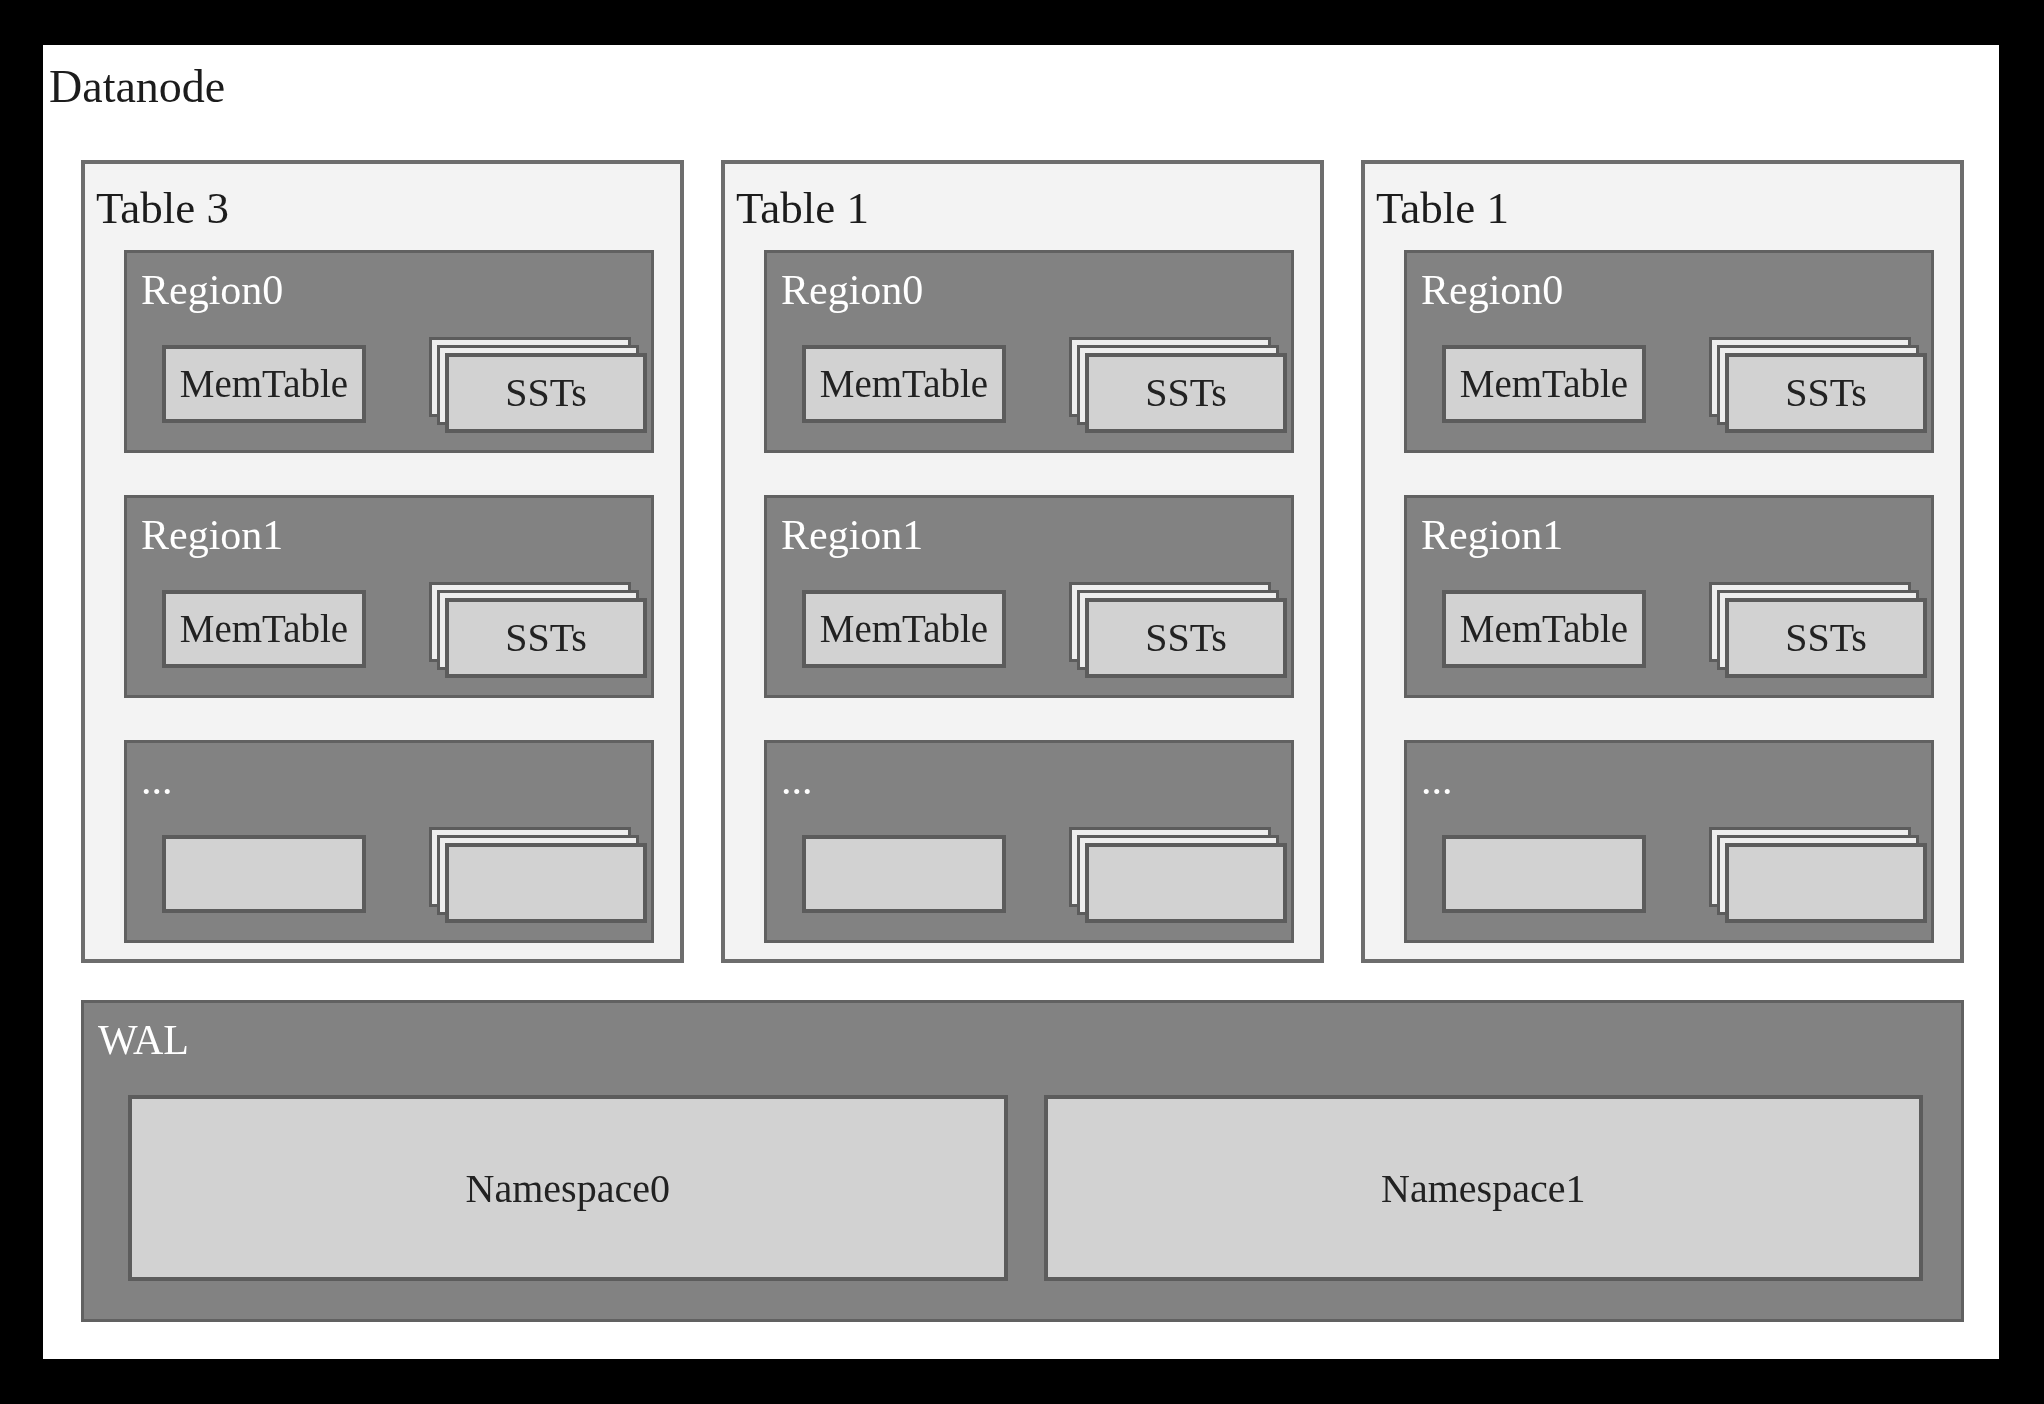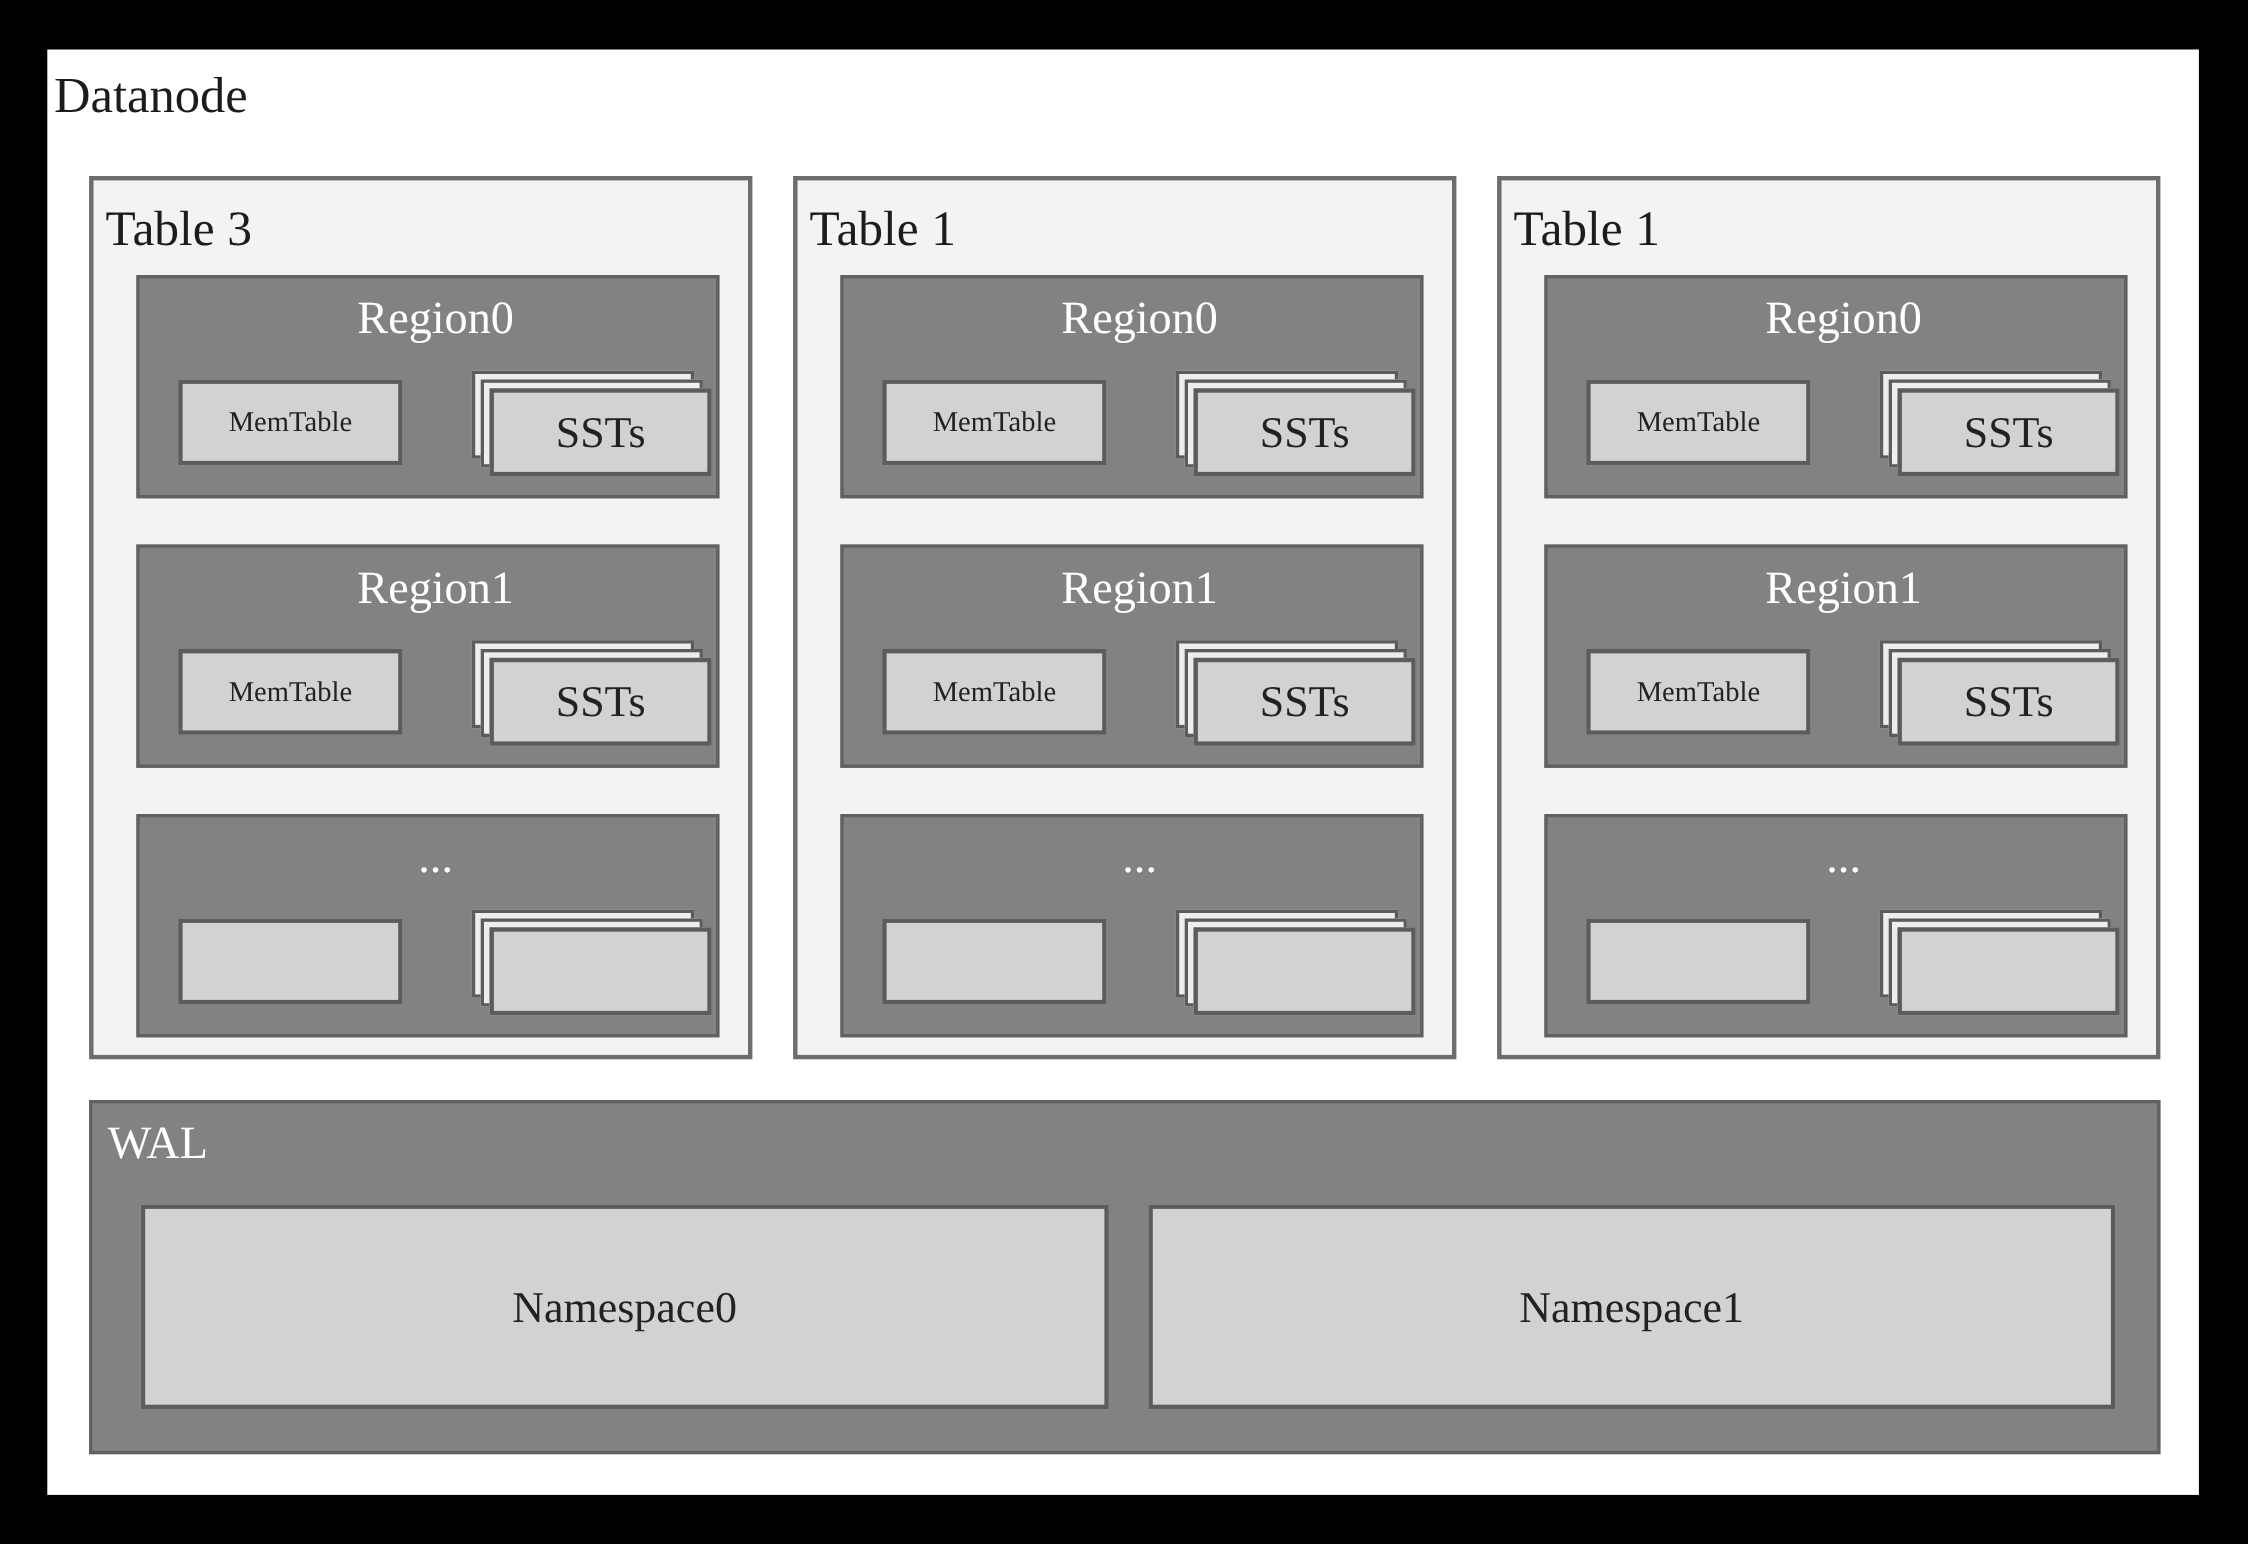--- a/index.html
+++ b/index.html
@@ -40,32 +40,31 @@
   }
   .region {
     height: 203px; box-sizing: border-box;
     background: var(--c-region_fill, #828282);
     border: 3px solid var(--c-region_border, #616161);
   }
   .region-label {
     margin: 12px 0 0 14px;
     font-size: 42px; line-height: 1.2; height: 50px;
     color: var(--c-label_light, #fff);
-    text-align: center;
   }
   .region-body {
     margin: 30px 28px 0 35px;
     display: flex; justify-content: space-between; align-items: flex-start;
   }
   .membox {
     width: 204px; height: 78px; box-sizing: border-box;
     background: var(--c-box_fill, #d2d2d2);
     border: 4px solid var(--c-box_border, #5c5c5c);
     display: flex; align-items: center; justify-content: center;
-    font-size: 26px; color: #222;
+    font-size: 39px; color: #222;
   }
   .stack { position: relative; width: 194px; height: 96px; margin-top: -8px; }
   .stack .layer {
     position: absolute; width: 202px; height: 80px; box-sizing: border-box;
     background: var(--c-stack_back_fill, #eee);
     border: 3px solid var(--c-box_border, #5c5c5c);
   }
   .stack .l1 { left: 0;    top: 0; }
   .stack .l2 { left: 8px;  top: 8px; }
   .stack .front {

